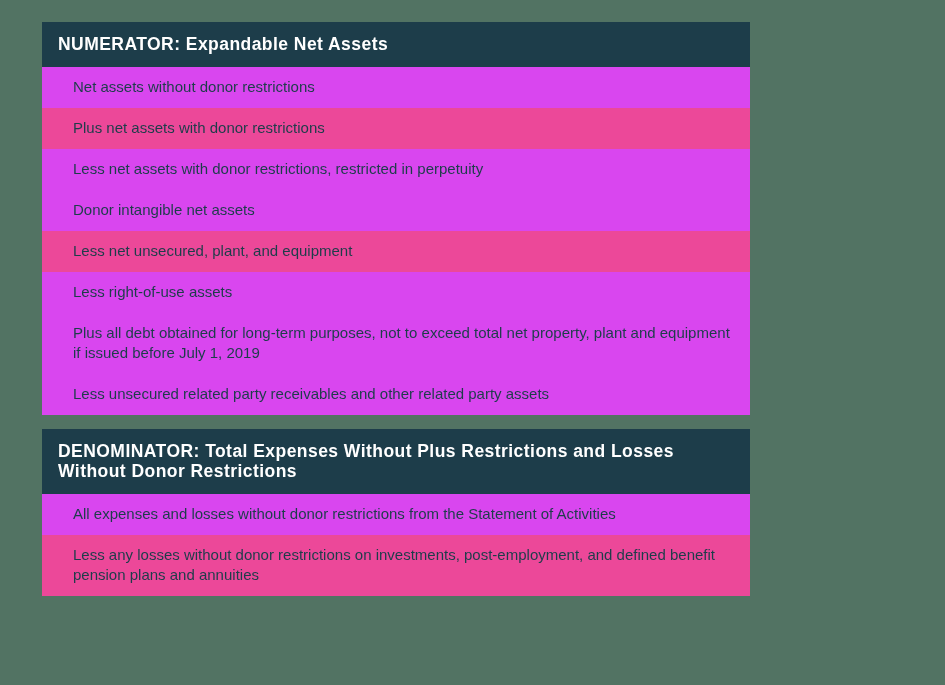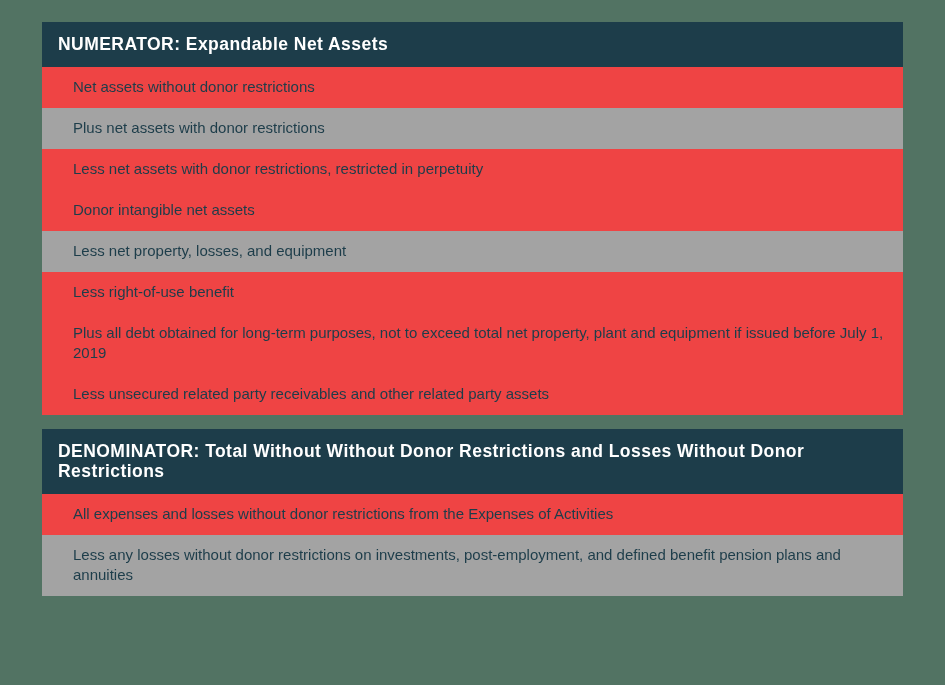--- a/index.html
+++ b/index.html
@@ -14,21 +14,21 @@
     overflow: hidden;
   }
   .page {
     position: relative;
     width: 945px;
     height: 685px;
     box-sizing: border-box;
     padding: 22px 42px 22px 42px;
   }
   .section {
-    width: 861px;
+    width: 708px;
     border-radius: 25px;
   }
   .section + .section {
     margin-top: 14px;
   }
   .section-header {
     background: #1d3d4a;
     color: #ffffff;
     font-size: 17.5px;
     font-weight: bold;
@@ -38,24 +38,24 @@
     line-height: 1.15;
   }
   .row {
     box-sizing: border-box;
     padding: 10px 16px 11px 31px;
     font-size: 15px;
     line-height: 1.33;
     color: #1d3d4a;
   }
   .row.odd {
-    background: #ef4444;
+    background: #d946ef;
   }
   .row.even {
-    background: #a3a3a3;
+    background: #ec4899;
   }
   .row-text {
     display: block;
   }
 </style>
 </head>
 <body>
 
 <div class="page">
 
@@ -67,36 +67,36 @@
     <div class="row even">
         <span class="row-text">Plus net assets with donor restrictions</span>
       </div>
     <div class="row odd">
         <span class="row-text">Less net assets with donor restrictions, restricted in perpetuity</span>
       </div>
     <div class="row odd">
         <span class="row-text">Donor intangible net assets</span>
       </div>
     <div class="row even">
-        <span class="row-text">Less net property, losses, and equipment</span>
+        <span class="row-text">Less net unsecured, plant, and equipment</span>
       </div>
     <div class="row odd">
-        <span class="row-text">Less right-of-use benefit</span>
+        <span class="row-text">Less right-of-use assets</span>
       </div>
     <div class="row odd">
         <span class="row-text">Plus all debt obtained for long-term purposes, not to exceed total net property, plant and equipment if issued before July 1, 2019</span>
       </div>
     <div class="row odd">
         <span class="row-text">Less unsecured related party receivables and other related party assets</span>
       </div>
   </div>
 
   <div class="section">
-    <div class="section-header">DENOMINATOR: Total Without Without Donor Restrictions and Losses Without Donor Restrictions</div>
+    <div class="section-header">DENOMINATOR: Total Expenses Without Plus Restrictions and Losses Without Donor Restrictions</div>
     <div class="row odd">
-        <span class="row-text">All expenses and losses without donor restrictions from the Expenses of Activities</span>
+        <span class="row-text">All expenses and losses without donor restrictions from the Statement of Activities</span>
       </div>
     <div class="row even">
         <span class="row-text">Less any losses without donor restrictions on investments, post-employment, and defined benefit pension plans and annuities</span>
       </div>
   </div>
 
 </div>
 
 </body></html>

